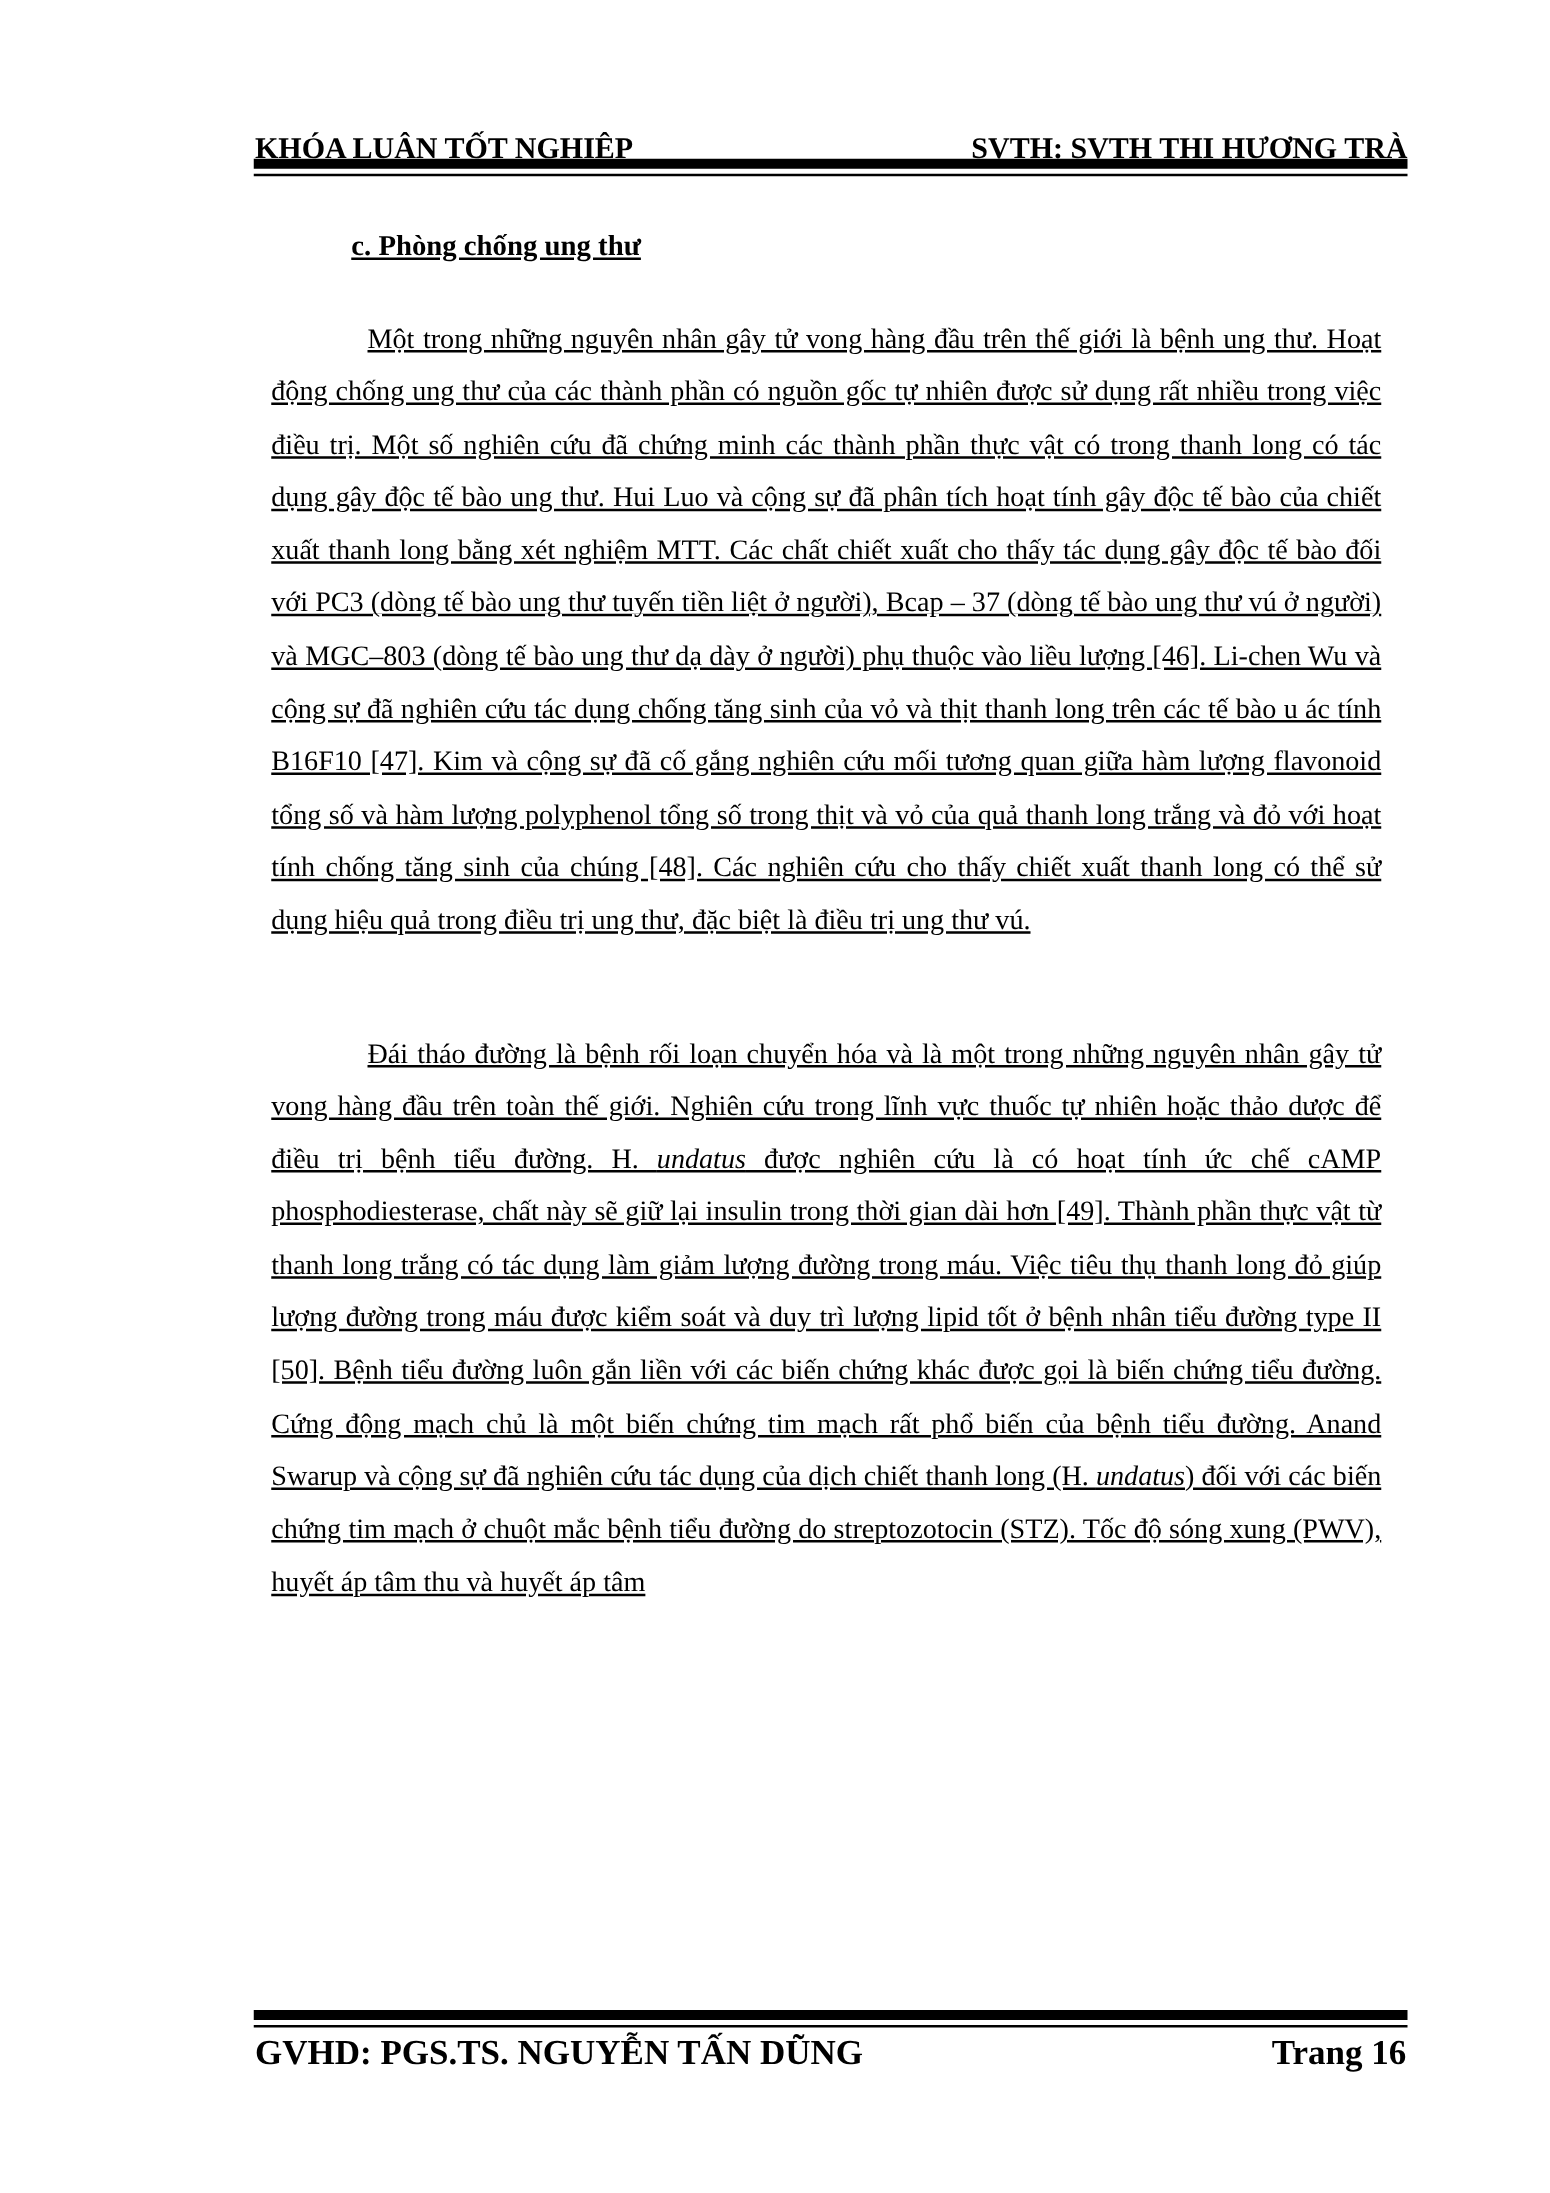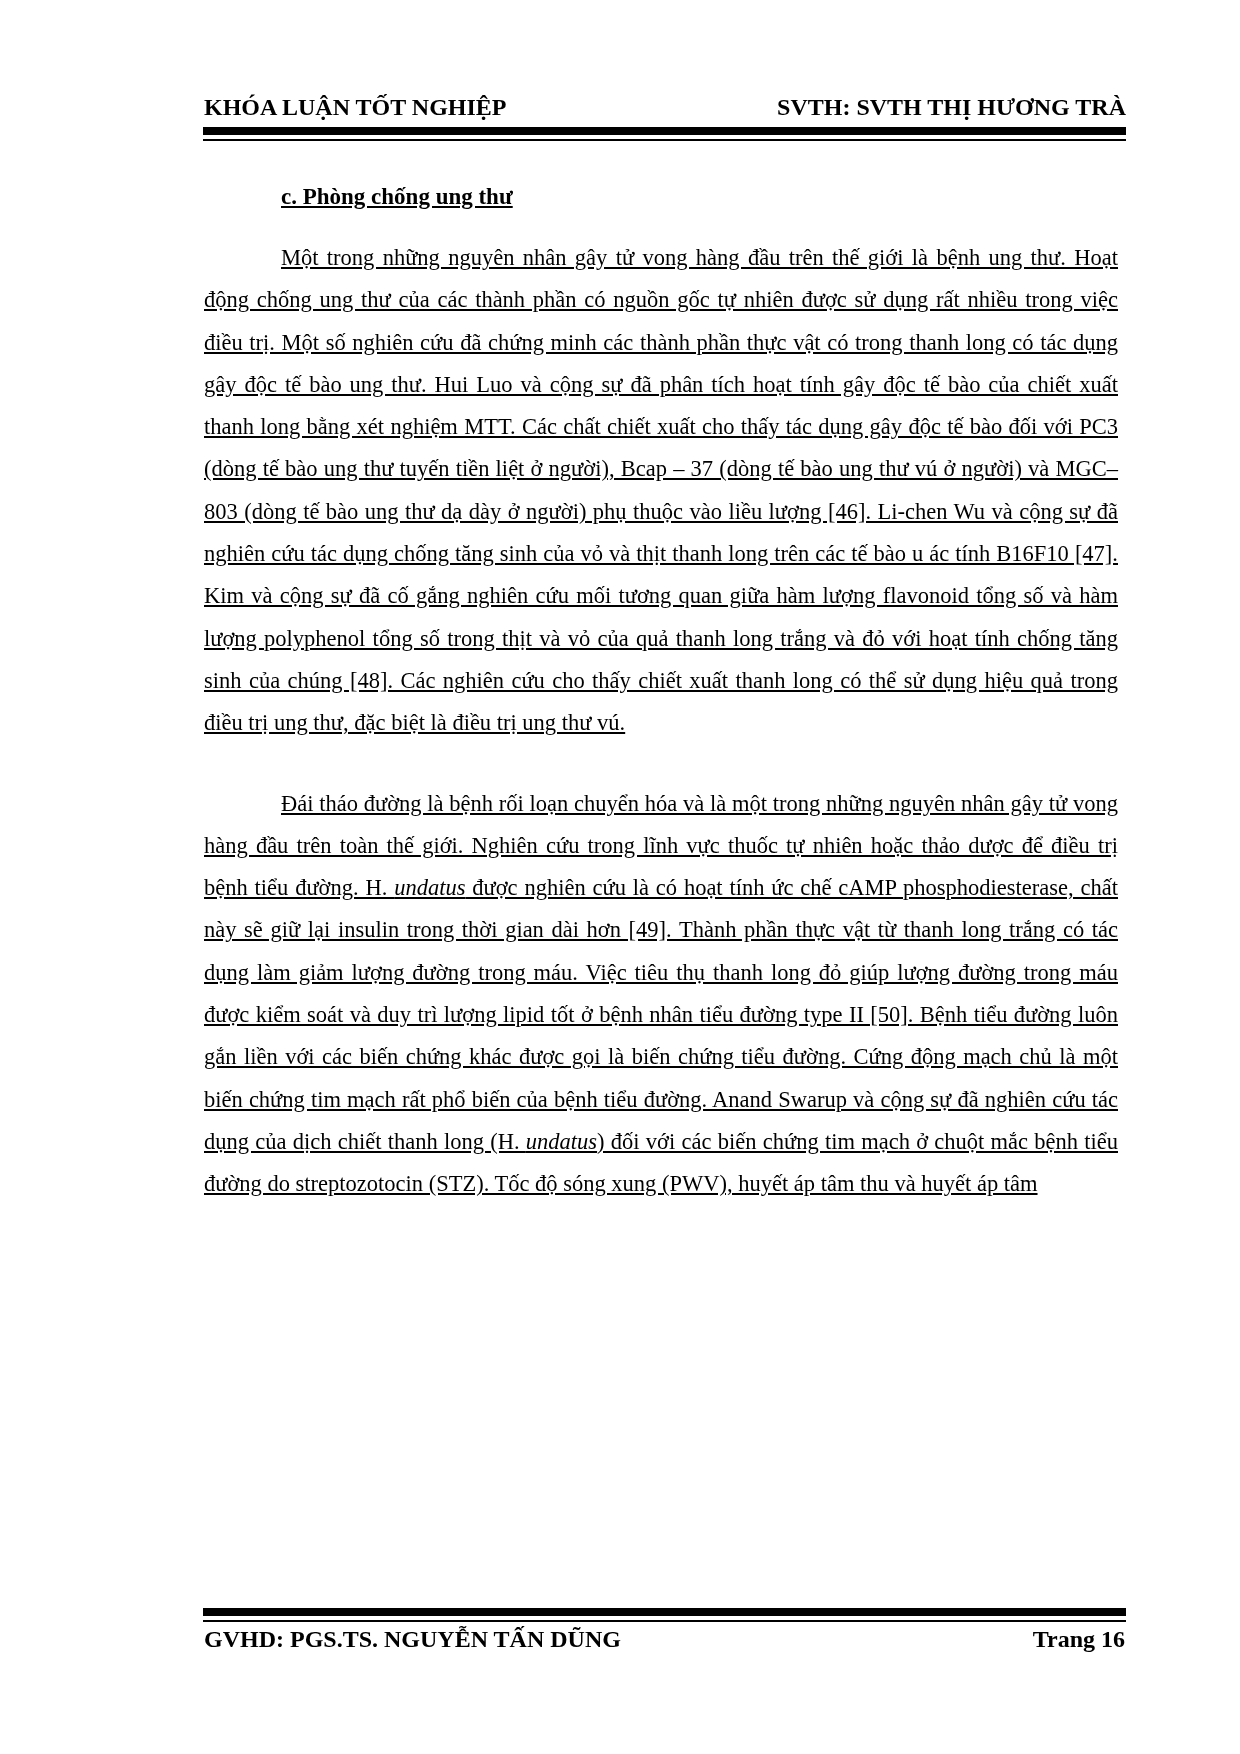--- a/index.html
+++ b/index.html
@@ -18,21 +18,21 @@
   .page {
     position: absolute;
     left: 0; top: 0;
     width: 1240px;
     height: 1754px;
     background: #ffffff;
   }
   .running-header {
     position: absolute;
     left: 204px;
-    top: 88px;
+    top: 100px;
     width: 922px;
     height: 34px;
     display: flex;
     justify-content: space-between;
     align-items: flex-end;
     font-weight: bold;
     font-size: 24px;
     letter-spacing: 0px;
     line-height: 30px;
   }
@@ -64,23 +64,23 @@
   .footer-rule .rule-thin { top: 12px; }
 
   .running-footer {
     position: absolute;
     left: 204px;
     top: 1624px;
     width: 922px;
     height: 34px;
     display: flex;
     justify-content: space-between;
-    align-items: flex-start;
+    align-items: flex-end;
     font-weight: bold;
-    font-size: 24px;
+    font-size: 28px;
     line-height: 30px;
   }
   .running-footer .page-number { padding-right: 1px; }
 
   .body-content {
     position: absolute;
     left: 204px;
     top: 176px;
     width: 914px;
     font-size: 22.5px;
@@ -88,21 +88,21 @@
     text-decoration: underline;
   }
   .section-heading {
     margin: 0;
     padding-left: 77px;
     font-weight: bold;
     font-size: 23px;
     line-height: 42px;
   }
   .paragraph {
-    margin: 0;
+    margin: 13px;
     text-align: justify;
     text-indent: 77px;
   }
   .gap-after-heading { height: 19px; }
   .gap-after-para { height: 19px; }
   .italic { font-style: italic; }
 </style>
 </head>
 <body>
 

